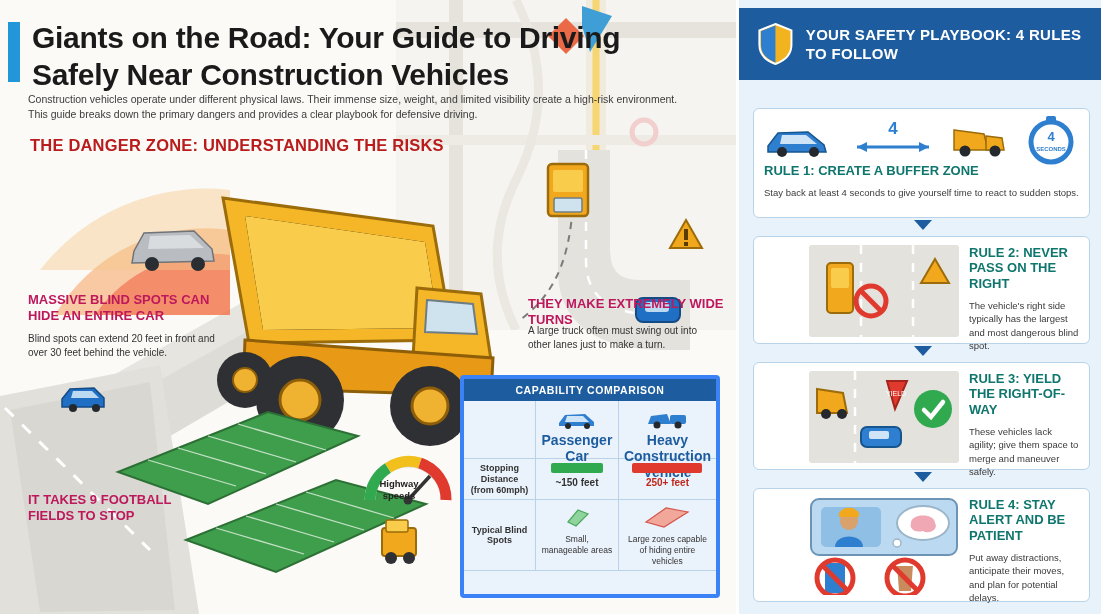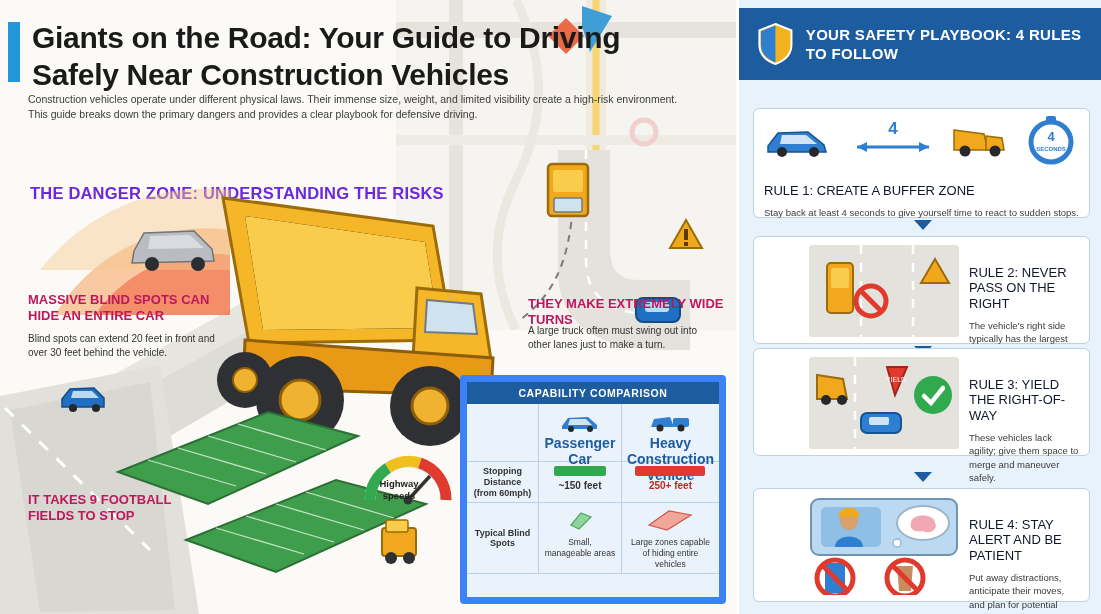--- a/index.html
+++ b/index.html
@@ -19,41 +19,41 @@
 
   .accentbar { position:absolute; left:8px; top:22px; width:12px; height:60px; background:#2196d8; }
 
   .title { position:absolute; left:32px; top:20px; width:640px;
     font-size:30px; font-weight:bold; color:#1a1a1a; line-height:1.22; letter-spacing:-.3px; }
 
   .intro { position:absolute; left:28px; top:92px; width:650px;
     font-size:10.5px; color:#3b3b3b; line-height:1.45; }
 
   .sectionhead { position:absolute; left:30px; top:136px;
-    font-size:16.5px; font-weight:bold; color:#6d28d9; letter-spacing:.2px;margin-top:48px; }
+    font-size:16.5px; font-weight:bold; color:#b91c1c; letter-spacing:.2px; }
 
   .cap { position:absolute; font-weight:bold; color:#be185d; font-size:13px; line-height:1.25; }
   .capbody { position:absolute; font-size:10px; color:#333; line-height:1.42; }
 
   
   .cap-blind { left:28px; top:292px; width:190px; }
   .body-blind { left:28px; top:332px; width:195px; }
   
   .cap-turn { left:528px; top:296px; width:200px; }
   .body-turn { left:528px; top:324px; width:190px; }
   
   .cap-stop { left:28px; top:492px; width:170px; }
   .body-stop { left:28px; top:538px; width:165px; }
 
   .hwlabel { position:absolute; left:368px; top:478px; width:62px; font-size:9.5px; font-weight:bold;
     color:#222; text-align:center; line-height:1.25; }
 
   
   .cmp { position:absolute; left:460px; top:375px; width:252px; height:215px;
-    background:#eaf2fb; border:7px solid #3b82f6; border-radius:4px; overflow:hidden; }
+    background:#eaf2fb; border:4px solid #3b82f6; border-radius:4px; overflow:hidden; }
   .cmp-head { height:22px; background:#1d5c9e; color:#fff; font-size:10.5px; font-weight:bold;
     letter-spacing:.6px; display:flex; align-items:center; justify-content:center; }
   .cmp-grid { display:grid; grid-template-columns:72px 1fr 1fr; }
   .cmp-grid > div { border-right:1px solid #b9d2e8; border-bottom:1px solid #b9d2e8; padding:4px 5px; box-sizing:border-box; }
   .cmp-grid > div:nth-child(3n) { border-right:none; }
   .ch { text-align:center; font-size:14px; font-weight:bold; color:#1d5c9e; height:58px; }
   .ch .ic { display:block; margin:4px auto 3px; }
   .rl { font-size:9px; font-weight:bold; color:#333; display:flex; align-items:center; justify-content:center; text-align:center; line-height:1.2; }
   .cell { text-align:center; font-size:9.5px; color:#333; }
   .pill { display:block; margin:0 auto 4px; height:10px; border-radius:2px; }
@@ -64,28 +64,28 @@
   .sq { margin:2px auto 4px; }
   .cellnote { font-size:8.5px; line-height:1.25; color:#333; }
 
   
   .right { position:absolute; left:736px; top:0; width:365px; height:614px; background:#e8f2fb; border-left:3px solid #ffffff; }
   .rhead { position:absolute; left:0; top:8px; width:365px; height:72px; background:#1d5c9e; display:flex; align-items:center; }
   .rhead .shield { margin-left:18px; }
   .rhead .ht { color:#fff; font-size:15px; font-weight:bold; line-height:1.3; margin-left:12px; letter-spacing:.3px; }
 
   .rule { position:absolute; left:14px; width:337px; background:#fff; border:1px solid #b9d3e8; border-radius:6px; box-sizing:border-box; }
-  .rule .rtitle { font-size:13px; font-weight:normal; color:#0f172a; line-height:1.18;margin-top:20px; }
+  .rule .rtitle { font-size:13px; font-weight:bold; color:#0f766e; line-height:1.18; }
   .rule .rbody { font-size:9.5px; color:#3a3a3a; line-height:1.4; margin-top:8px; }
   .arrow { position:absolute; left:175px; width:0; height:0; border-left:9px solid transparent;
     border-right:9px solid transparent; border-top:10px solid #1d5c9e; }
 
   .r1 { top:108px; height:110px; padding:8px 10px; }
   .r2 { top:236px; height:108px; padding:8px 10px; }
-  .r3 { top:348px; height:108px; padding:8px 10px; }
+  .r3 { top:362px; height:108px; padding:8px 10px; }
   .r4 { top:488px; height:114px; padding:8px 10px; }
   .rowflex { display:flex; gap:10px; height:100%; align-items:flex-start;padding-left:45px; }
   .art { flex:0 0 auto; }
   .txt { flex:1 1 auto; }
   .r1inner { display:flex; flex-direction:column; height:100%; }
   .r1art { height:46px; display:flex; align-items:center; justify-content:space-between; }
 </style>
 </head>
 <body>
 

